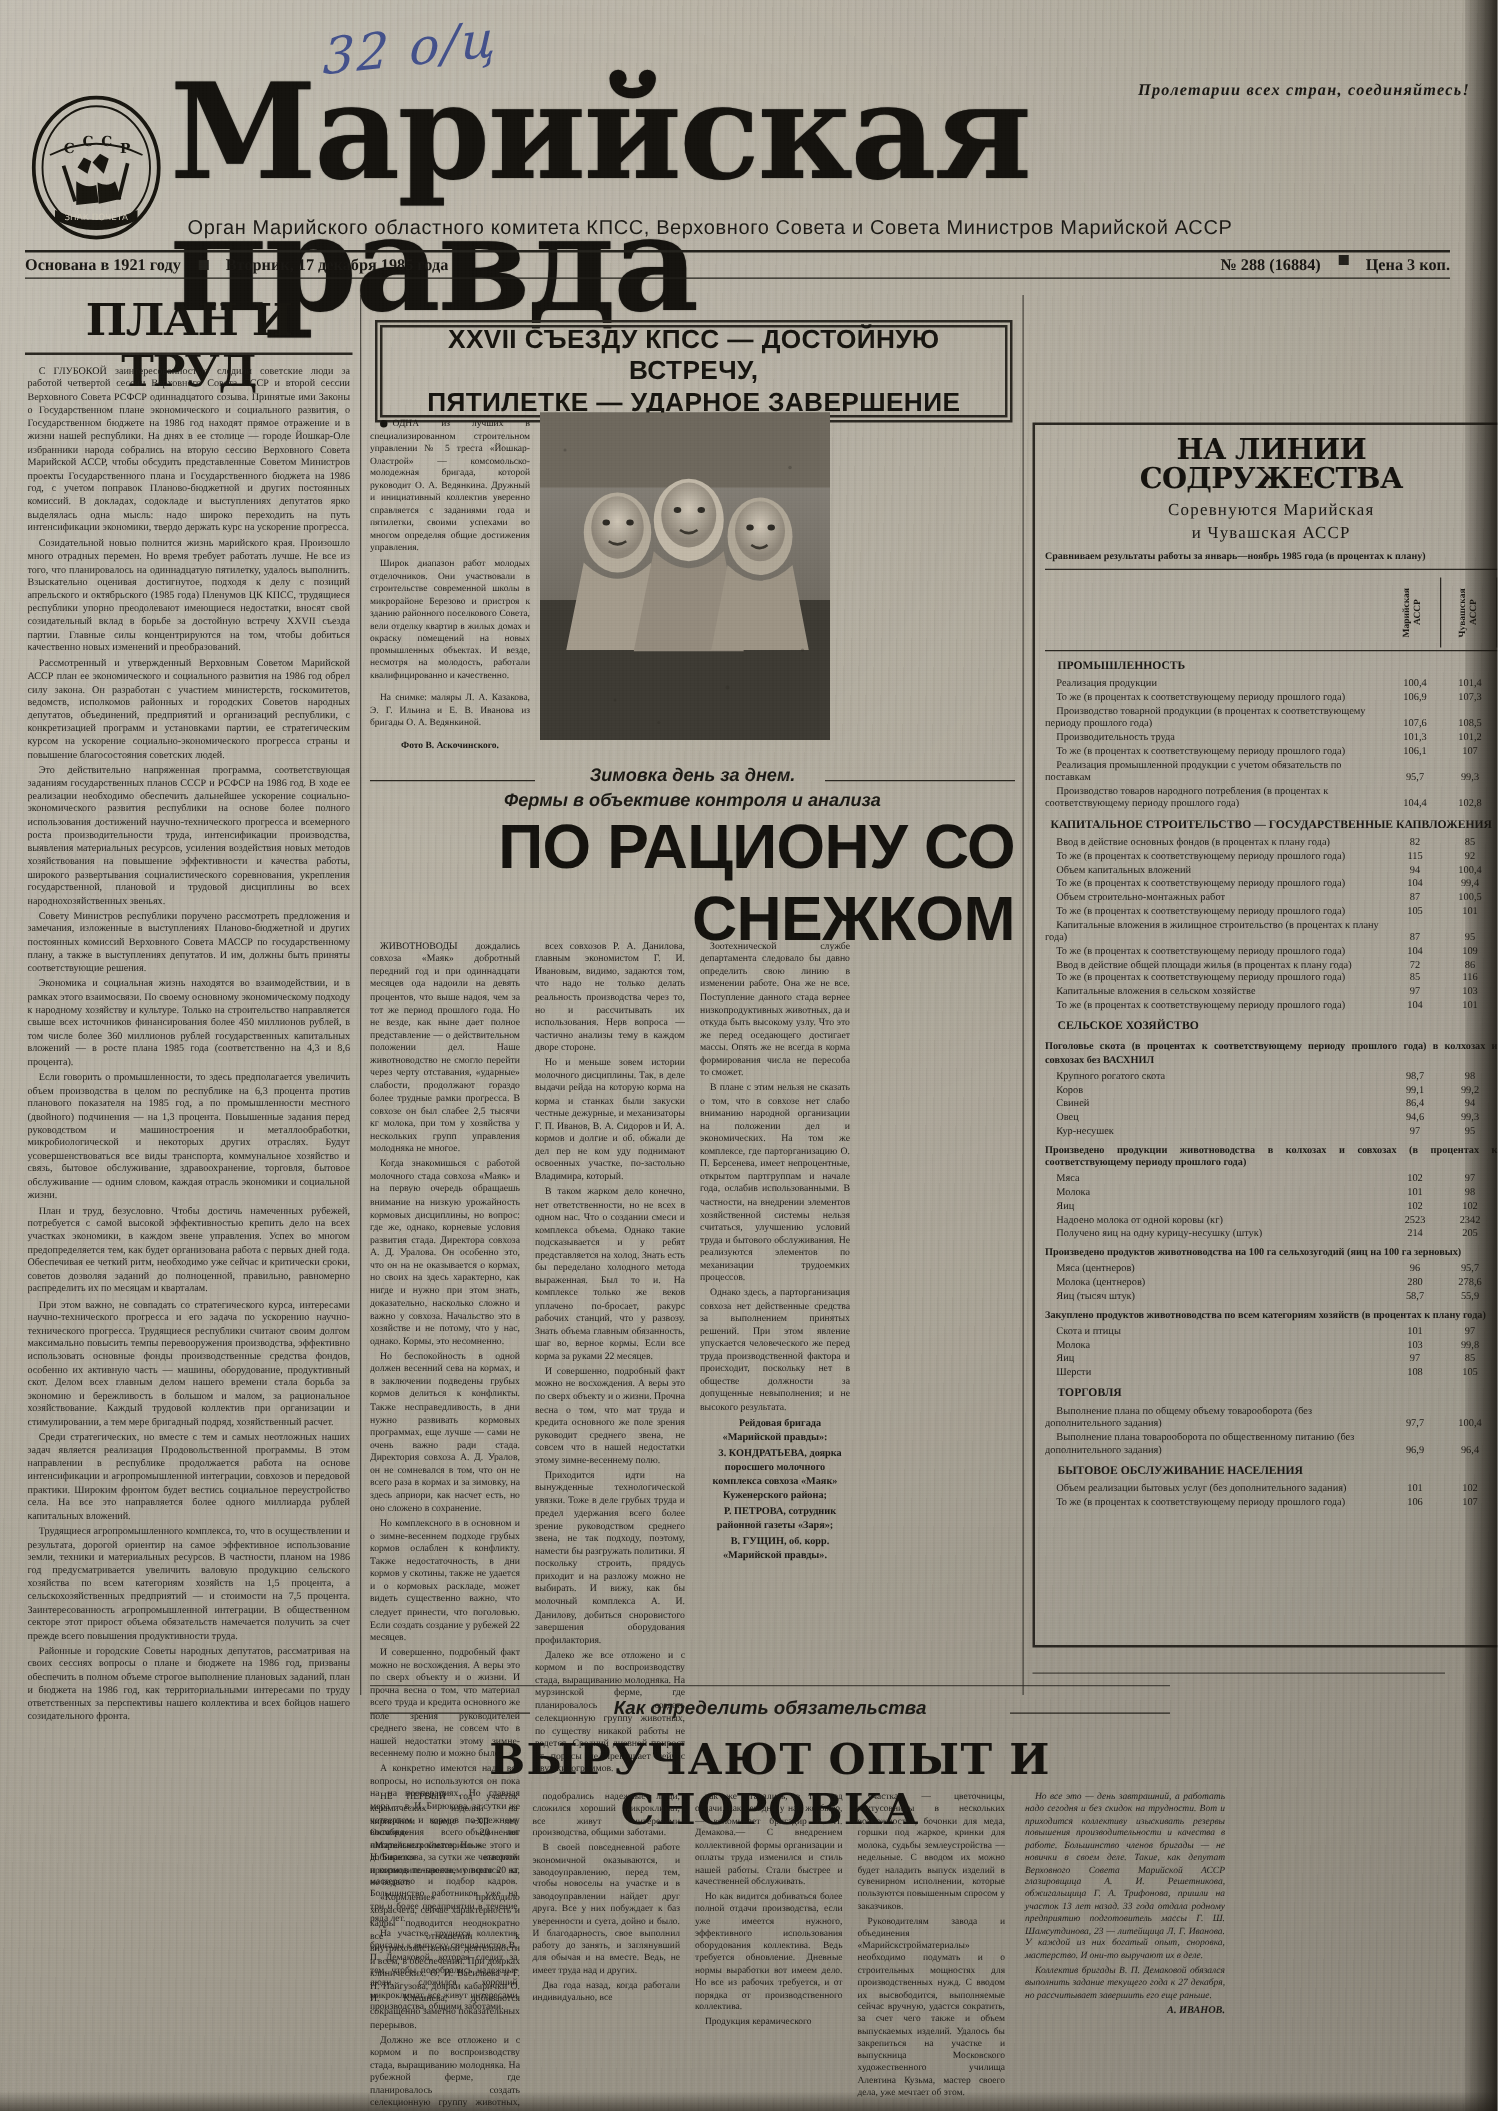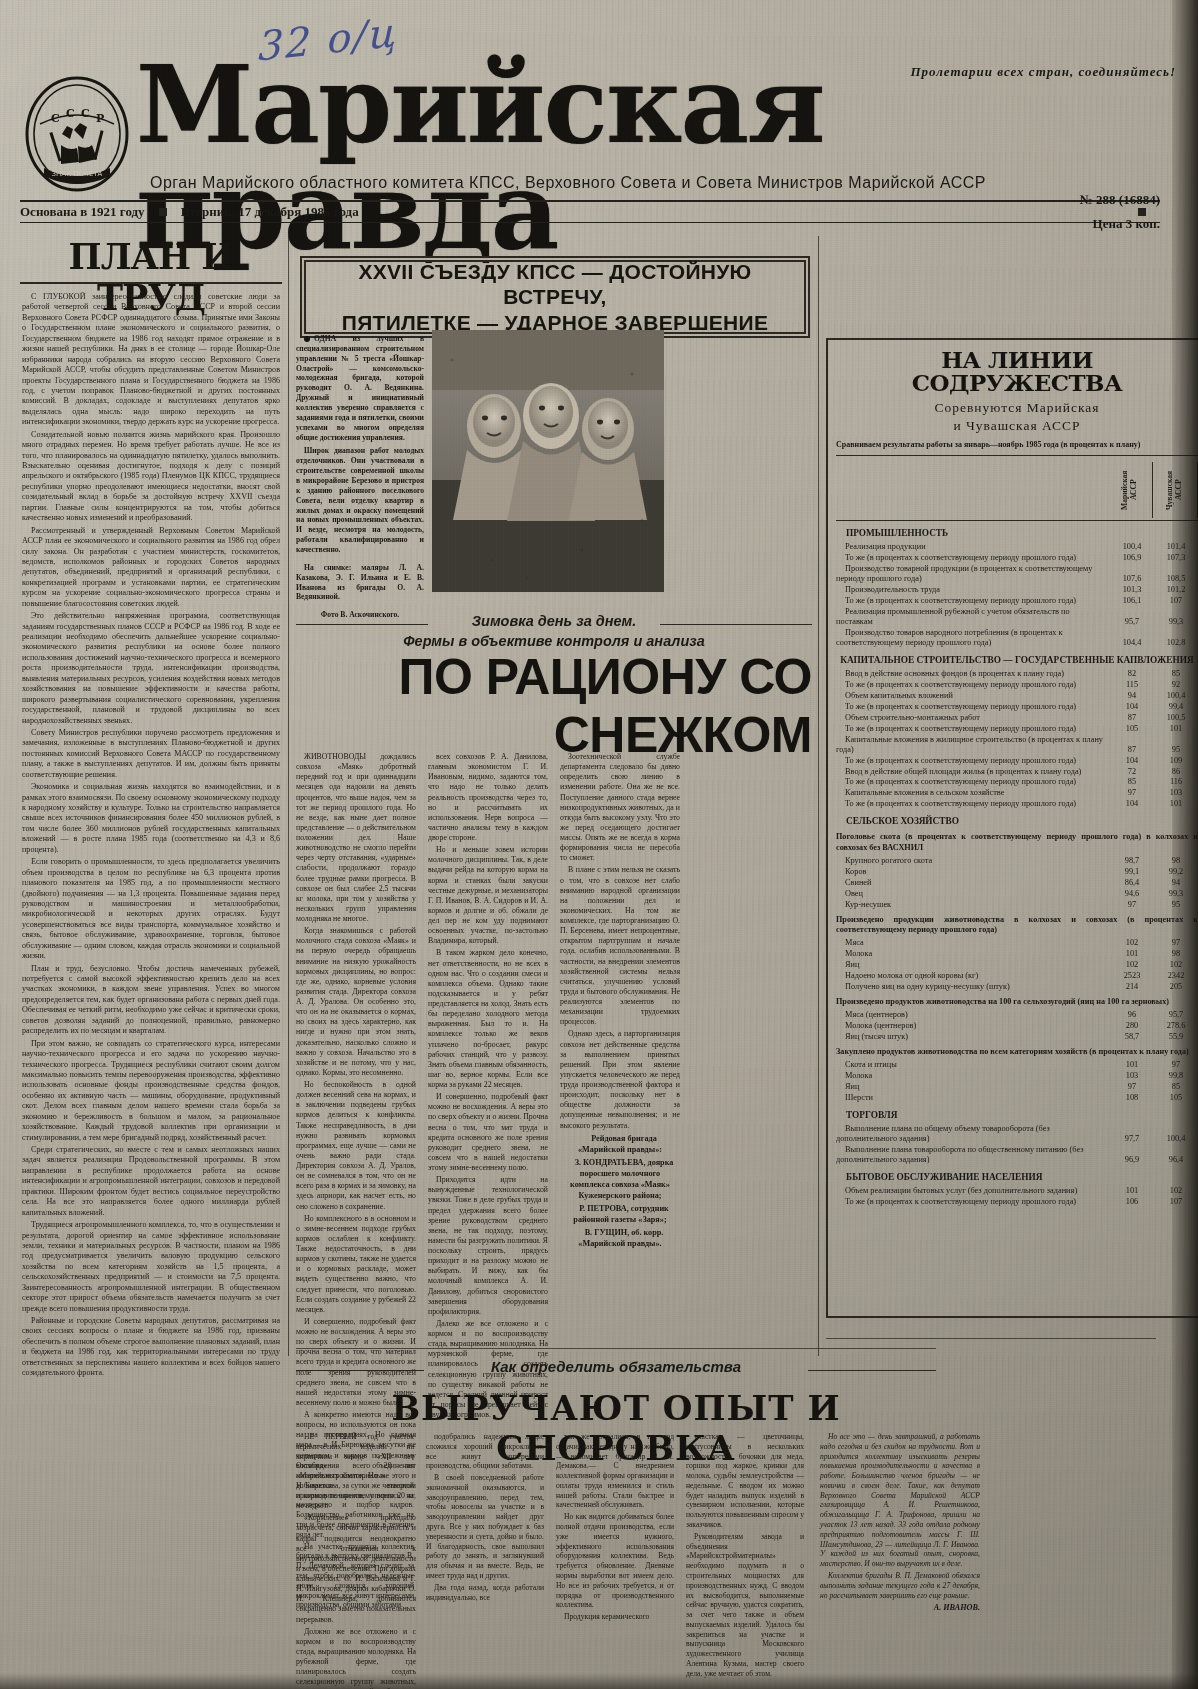--- a/index.html
+++ b/index.html
@@ -39,42 +39,42 @@
   .slogan{position:absolute;right:22px;top:6px;font-size:13px;font-weight:700;font-style:italic;
     letter-spacing:1px;color:#191713;font-family:"Liberation Serif",serif;}
   .mh-sub{position:absolute;left:150px;top:116px;font-family:"Liberation Sans",sans-serif;
     font-size:16px;letter-spacing:.5px;color:#1b1915;}
 
   .rule-top{position:absolute;left:20px;top:200px;width:1140px;border-top:2px solid #22201b;}
   .rule-bot{position:absolute;left:20px;top:222px;width:1140px;border-top:1px solid #22201b;}
   .infoline{position:absolute;left:20px;top:202px;width:1140px;height:20px;
     font-size:13px;font-weight:700;display:flex;align-items:center;}
   .infoline .sq{display:inline-block;width:8px;height:8px;background:#22201b;margin:0 14px;}
-  .infoline .right{margin-left:auto;display:flex;align-items:flex-end;flex-direction:column;}
+  .infoline .right{margin-left:auto;display:flex;align-items:flex-start;}
 
   
   .col{position:absolute;font-size:8.1px;line-height:1.29;text-align:justify;
     color:#1d1b17;font-family:"Liberation Serif",serif;}
   .col p{margin:0 0 2px 0;text-indent:9px;}
 
   .hdl-plan{position:absolute;left:20px;top:236px;width:262px;
     font-family:"DejaVu Serif",serif;font-weight:700;font-size:35px;letter-spacing:-1px;
     color:#16140f;text-align:center;}
   .hdl-plan-rule{position:absolute;left:20px;top:282px;width:262px;border-top:2px solid #2a2721;}
 
   
   .banner{position:absolute;left:300px;top:256px;width:506px;height:78px;
     border:2px solid #2a2721;box-shadow:inset 0 0 0 2px #b9b3a5, inset 0 0 0 4px #2a2721;}
   .banner-inner{position:absolute;inset:6px;display:flex;flex-direction:column;
     align-items:center;justify-content:center;font-family:"Liberation Sans",sans-serif;
     font-weight:700;font-size:21px;line-height:1.22;letter-spacing:.3px;color:#16140f;text-align:center;}
 
   
   .photo-cap{position:absolute;left:296px;top:334px;width:128px;font-size:7.6px;line-height:1.3;text-align:justify;}
-  .photo-cap p{margin:0 0 4px 0;text-indent:8px;font-weight:bold;}
+  .photo-cap p{margin:0 0 4px 0;text-indent:8px;}
   .bullet-dot{display:inline-block;width:6px;height:6px;border-radius:50%;background:#16140f;
     vertical-align:middle;margin-right:4px;}
   .photo{position:absolute;left:432px;top:330px;width:232px;height:262px;
     background:#4a463e;overflow:hidden;}
   .photo svg{width:100%;height:100%;display:block;}
 
   
   .kicker{position:absolute;left:296px;top:612px;width:516px;text-align:center;
     font-family:"Liberation Sans",sans-serif;font-style:italic;font-weight:700;
     font-size:14.5px;line-height:1.35;color:#1b1914;}
@@ -336,21 +336,21 @@
           <div class="lbl">Производительность труда</div>
           <div class="v1">101,3</div>
           <div class="v2">101,2</div>
         </div>
         <div class="row">
           <div class="lbl">То же (в процентах к соответствующему периоду прошлого года)</div>
           <div class="v1">106,1</div>
           <div class="v2">107</div>
         </div>
         <div class="row">
-          <div class="lbl">Реализация промышленной рубежной с учетом обязательств по поставкам</div>
+          <div class="lbl">Реализация промышленной продукции с учетом обязательств по поставкам</div>
           <div class="v1">95,7</div>
           <div class="v2">99,3</div>
         </div>
         <div class="row">
           <div class="lbl">Производство товаров народного потребления (в процентах к соответствующему периоду прошлого года)</div>
           <div class="v1">104,4</div>
           <div class="v2">102,8</div>
         </div>
         <div class="sect">КАПИТАЛЬНОЕ СТРОИТЕЛЬСТВО — ГОСУДАРСТВЕННЫЕ КАПВЛОЖЕНИЯ</div>
         <div class="row">

